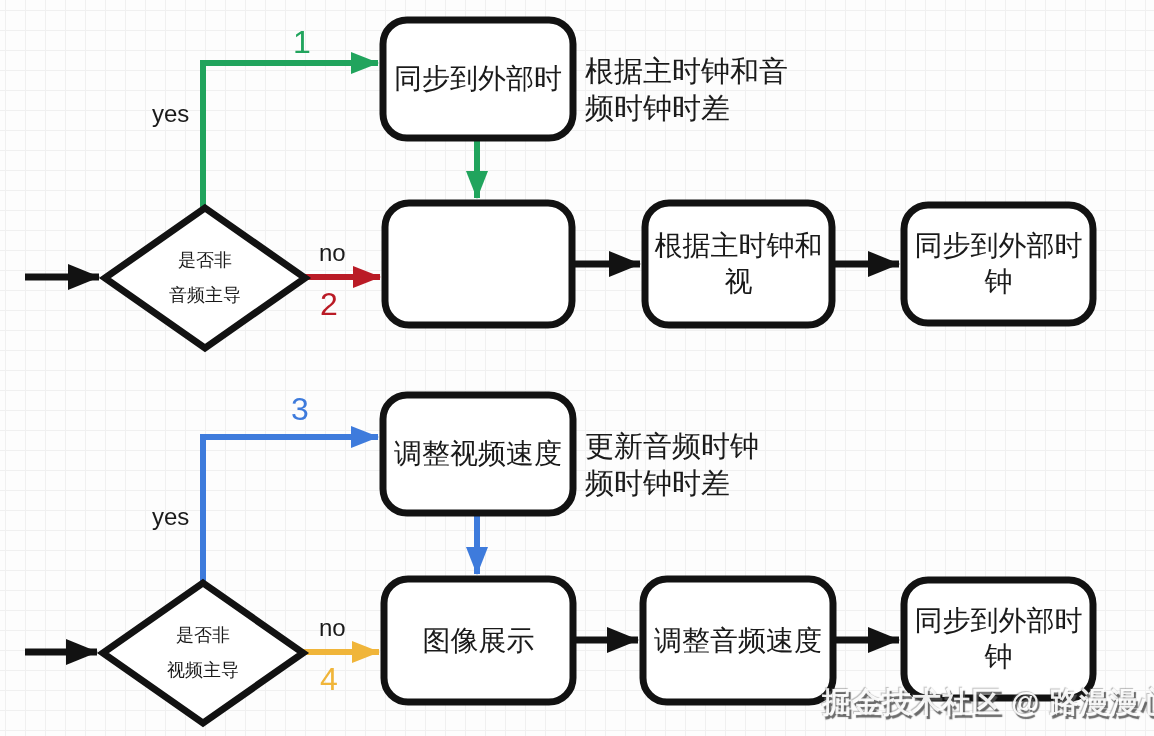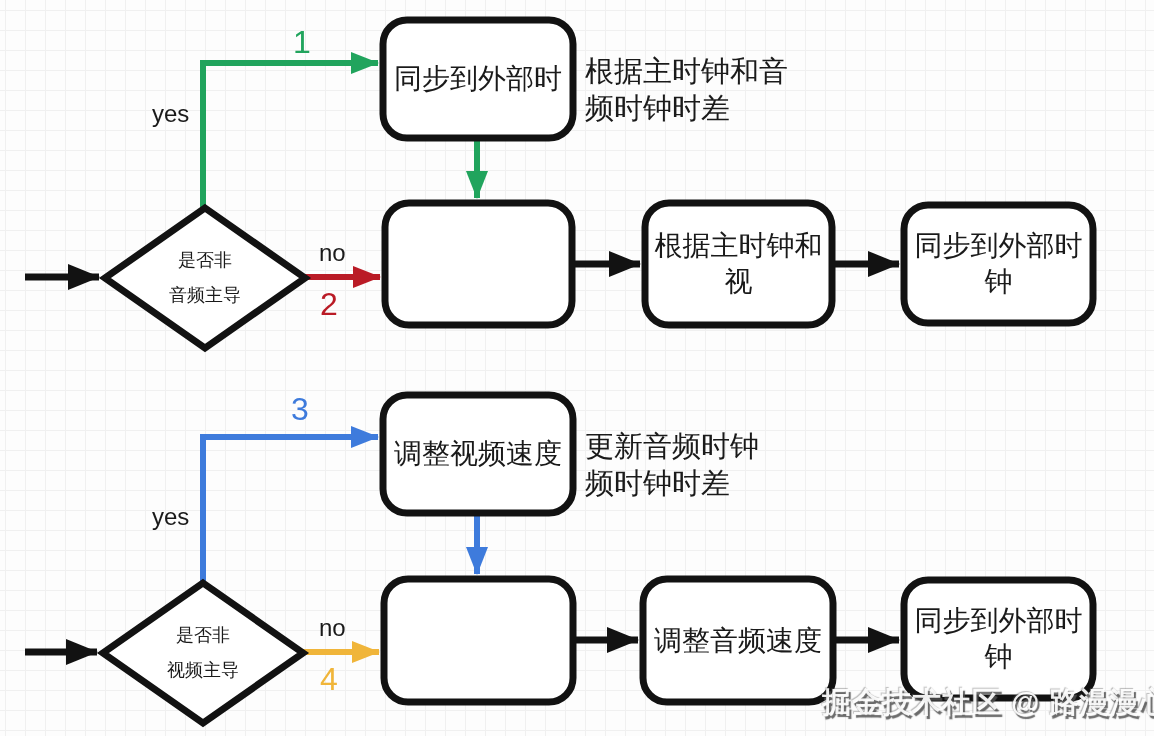--- a/index.html
+++ b/index.html
@@ -116,20 +116,21 @@
   <div class="node-label diamond-label" style="left:105px;top:208px;width:200px;height:140px;">是否非
 音频主导</div>
   <div class="edge-label" style="left:152px;top:99px;">yes</div>
   <div class="num-label" style="left:293px;top:26px;color:#21a45d;">1</div>
   <div class="edge-label" style="left:319px;top:238px;">no</div>
   <div class="num-label" style="left:320px;top:288px;color:#ba1b26;">2</div>
 
   <div class="node-label" style="left:383px;top:395px;width:190px;height:118px;">调整视频速度</div>
   <div class="note" style="left:585px;top:428px;width:230px;">更新音频时钟
 频时钟时差</div>
+  <div class="node-label" style="left:384px;top:579px;width:189px;height:123px;">图像展示</div>
   <div class="node-label" style="left:643px;top:579px;width:190px;height:123px;">调整音频速度</div>
   <div class="node-label" style="left:904px;top:580px;width:189px;height:118px;">同步到外部时
 钟</div>
   <div class="node-label diamond-label" style="left:103px;top:583px;width:200px;height:140px;">是否非
 视频主导</div>
   <div class="edge-label" style="left:152px;top:502px;">yes</div>
   <div class="num-label" style="left:291px;top:393px;color:#3e7bdc;">3</div>
   <div class="edge-label" style="left:319px;top:613px;">no</div>
   <div class="num-label" style="left:320px;top:663px;color:#f0b53a;">4</div>
 

